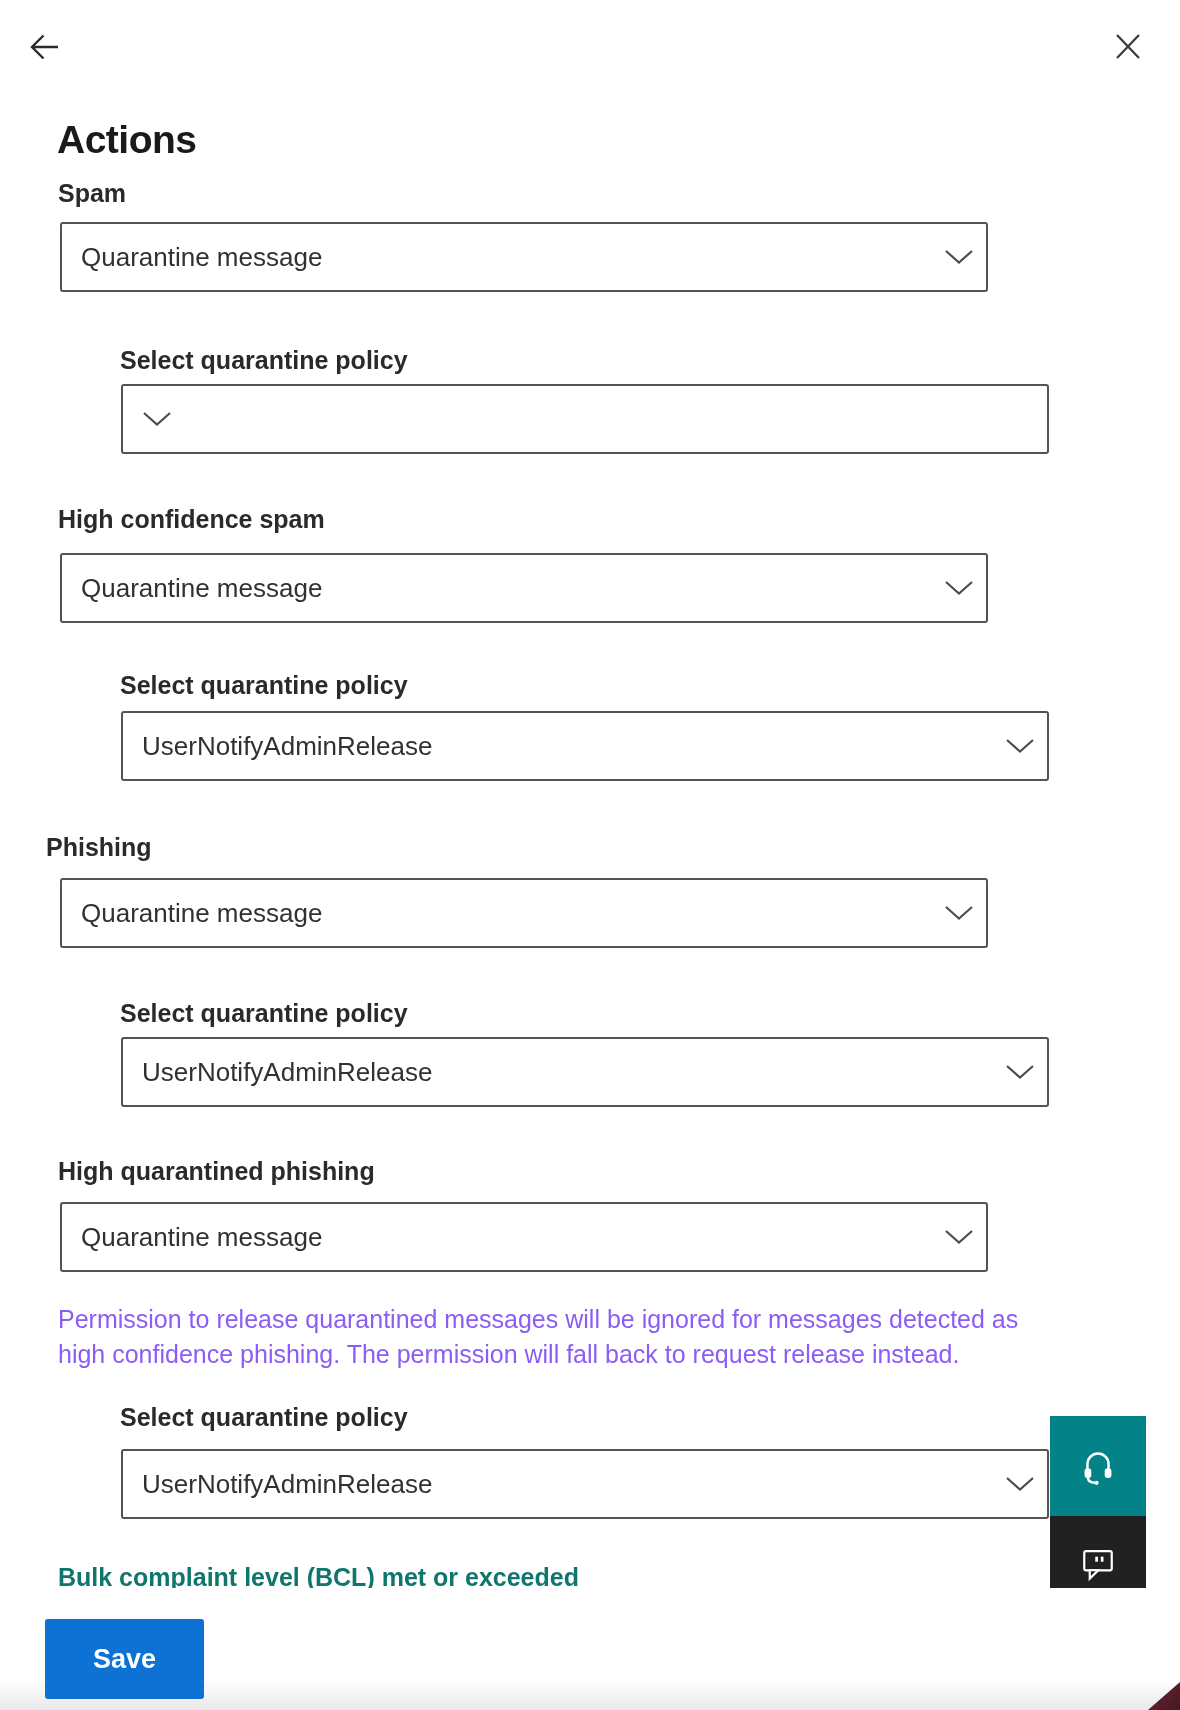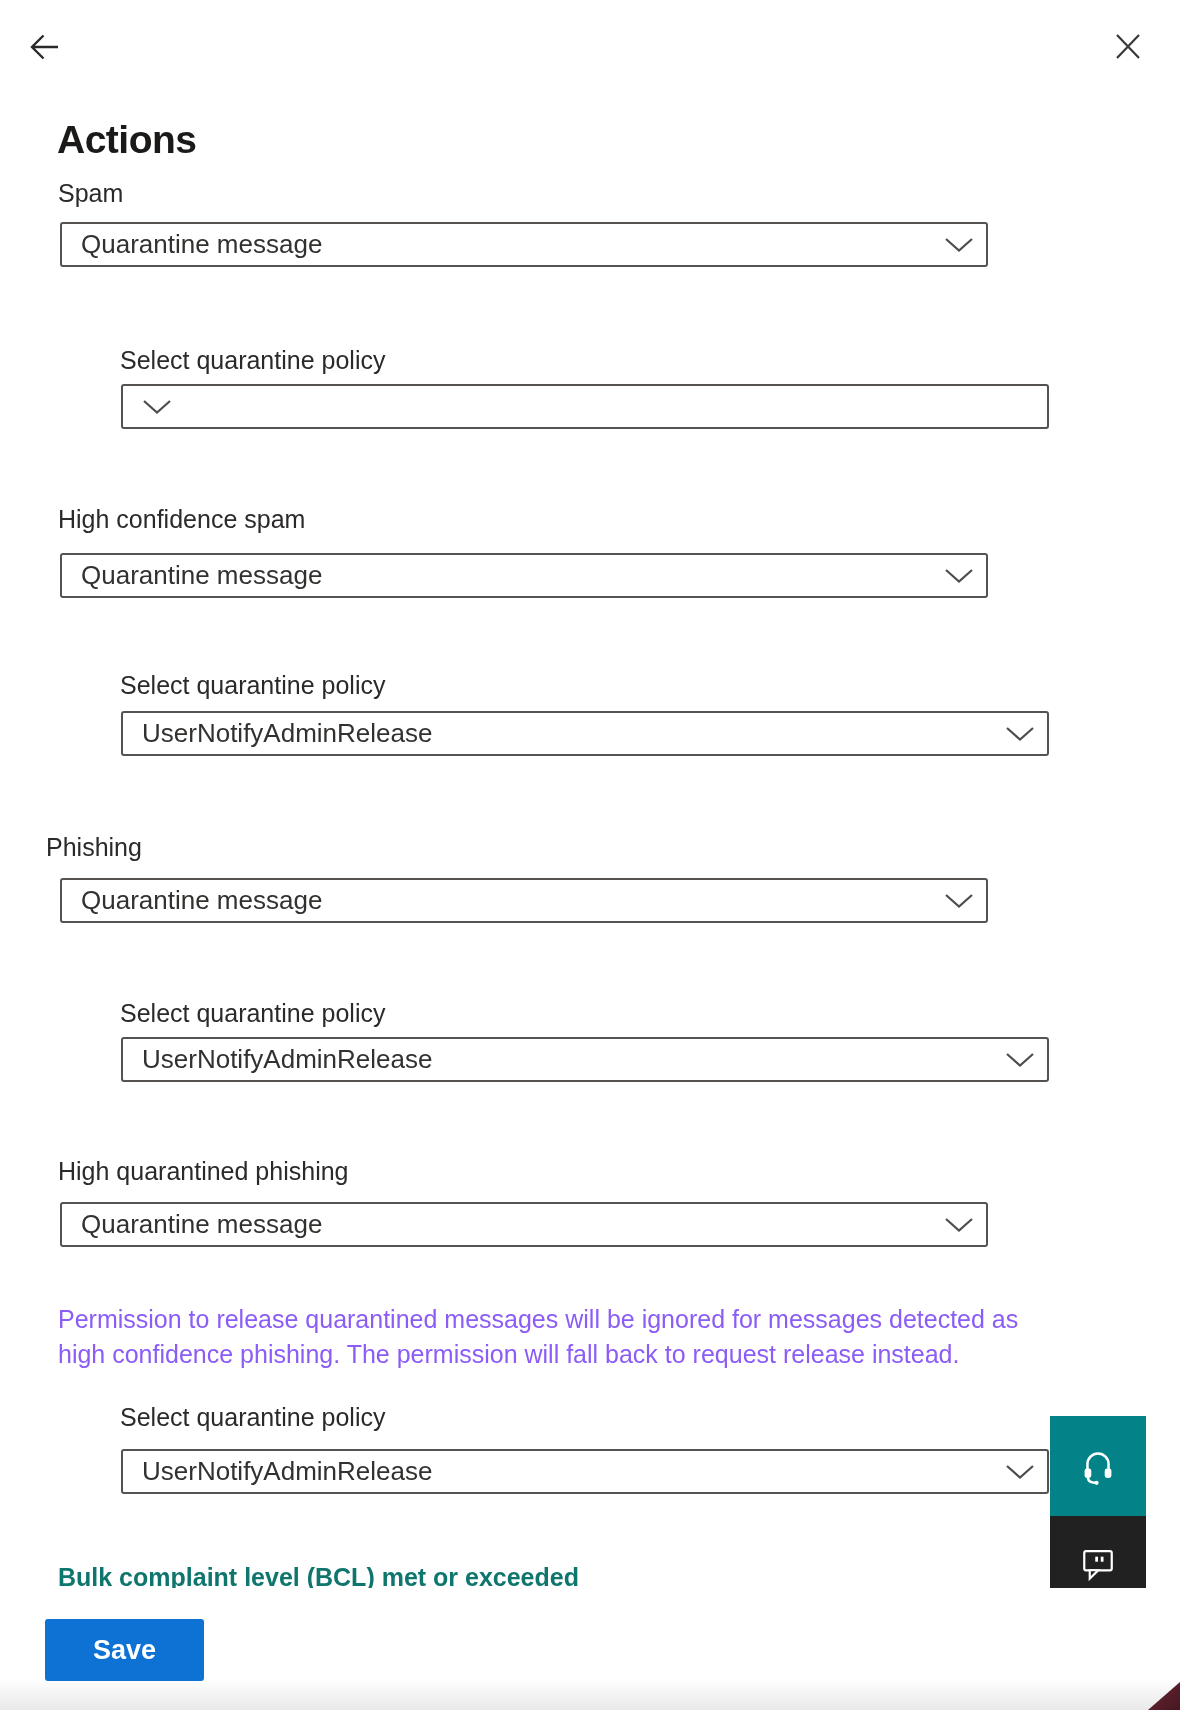--- a/index.html
+++ b/index.html
@@ -7,25 +7,25 @@
     width:1180px;height:1710px;position:relative;overflow:hidden;
     background:#ffffff;color:#2f2d2c;
     font-family:"Liberation Sans", sans-serif;
   }
   .icon-btn{position:absolute;background:none;border:none;padding:0;cursor:pointer;line-height:0;}
   .page-title{
     position:absolute;left:57px;top:94px;font-size:39px;line-height:46px;
     font-weight:700;color:#1b1a19;letter-spacing:-0.5px;margin-top:23px;
   }
   .field-label{
-    position:absolute;font-size:25px;line-height:30px;font-weight:400;color:#2c2a29;
+    position:absolute;font-size:25px;line-height:30px;font-weight:700;color:#2c2a29;
     white-space:nowrap;
   }
   .dropdown{
-    position:absolute;height:45px;width:928px;box-sizing:border-box;
+    position:absolute;height:70px;width:928px;box-sizing:border-box;
     border:2px solid #56524f;border-radius:3px;background:#fff;
     display:flex;align-items:center;justify-content:space-between;
     padding:0 12px 0 19px;cursor:pointer;
   }
   .dd-value{font-size:26px;color:#33312f;font-weight:400;white-space:nowrap;}
   .chev{flex:0 0 auto;}
   .note-text{
     position:absolute;left:58px;top:1302px;width:992px;
     font-size:25px;line-height:35px;font-weight:400;color:#8b5cf6;
   }
@@ -37,21 +37,21 @@
     position:absolute;left:1050px;width:96px;border:none;cursor:pointer;
     display:flex;align-items:center;justify-content:center;padding:0;
   }
   .side-btn.help{top:1416px;height:100px;background:#038387;}
   .side-btn.feedback{top:1516px;height:95px;background:#212121;}
   .footer{
     position:absolute;left:0;top:1588px;width:1180px;height:122px;
     background:linear-gradient(180deg,#ffffff 0%,#ffffff 74%,#e9e9e9 100%);
   }
   .btn{
-    position:absolute;top:31px;height:62px;border-radius:3px;
+    position:absolute;top:31px;height:80px;border-radius:3px;
     font-family:"Liberation Sans",sans-serif;font-size:27px;font-weight:600;
     display:flex;align-items:center;justify-content:center;cursor:pointer;
   }
   .btn-save{left:45px;width:159px;background:#0d72d4;border:none;color:#ffffff;}
   .btn-cancel{left:228px;width:167px;background:#e9e8e7;border:2px solid #8b8987;color:#2b2a29;box-sizing:border-box;}
   .corner-wedge{
     position:absolute;left:1148px;top:1682px;width:32px;height:28px;
     background:linear-gradient(135deg,#6b2533 0%,#451821 100%);
     clip-path:polygon(100% 0, 100% 100%, 0 100%);
   }

